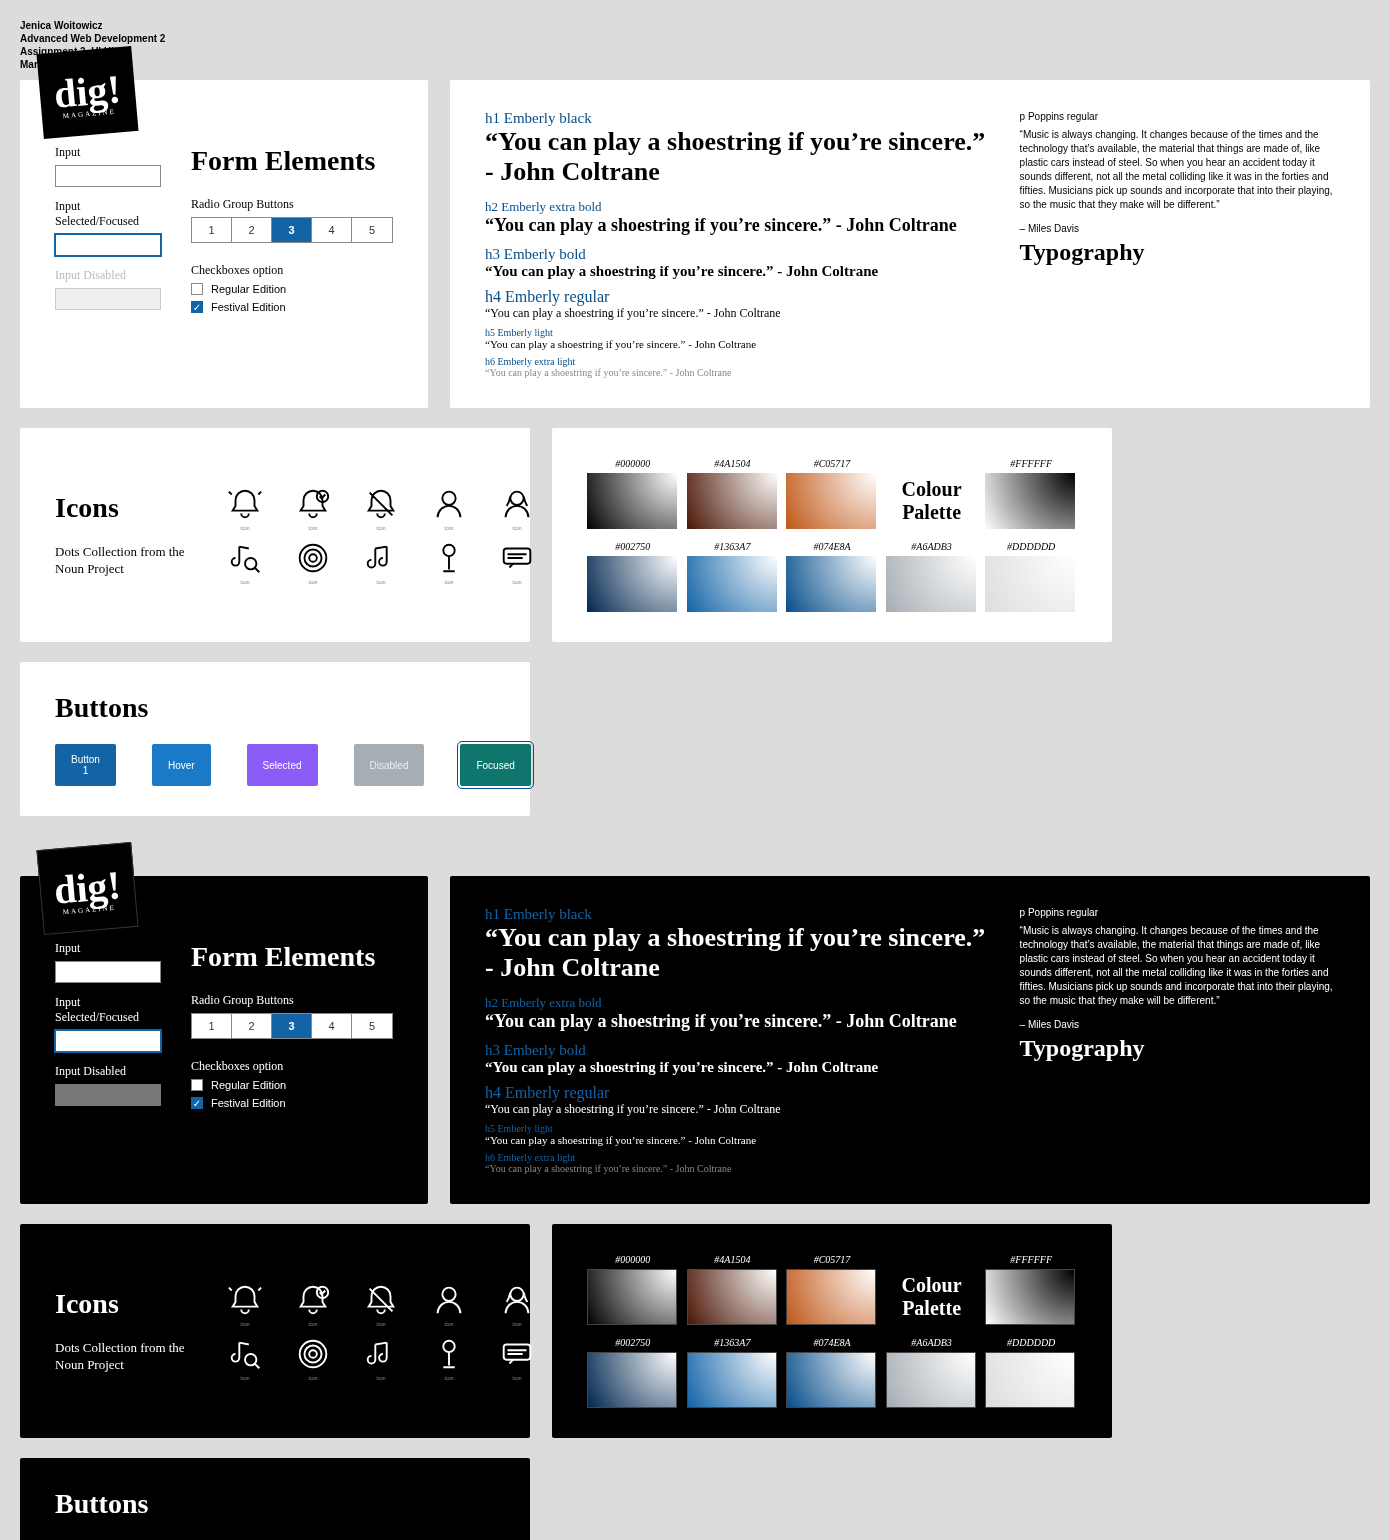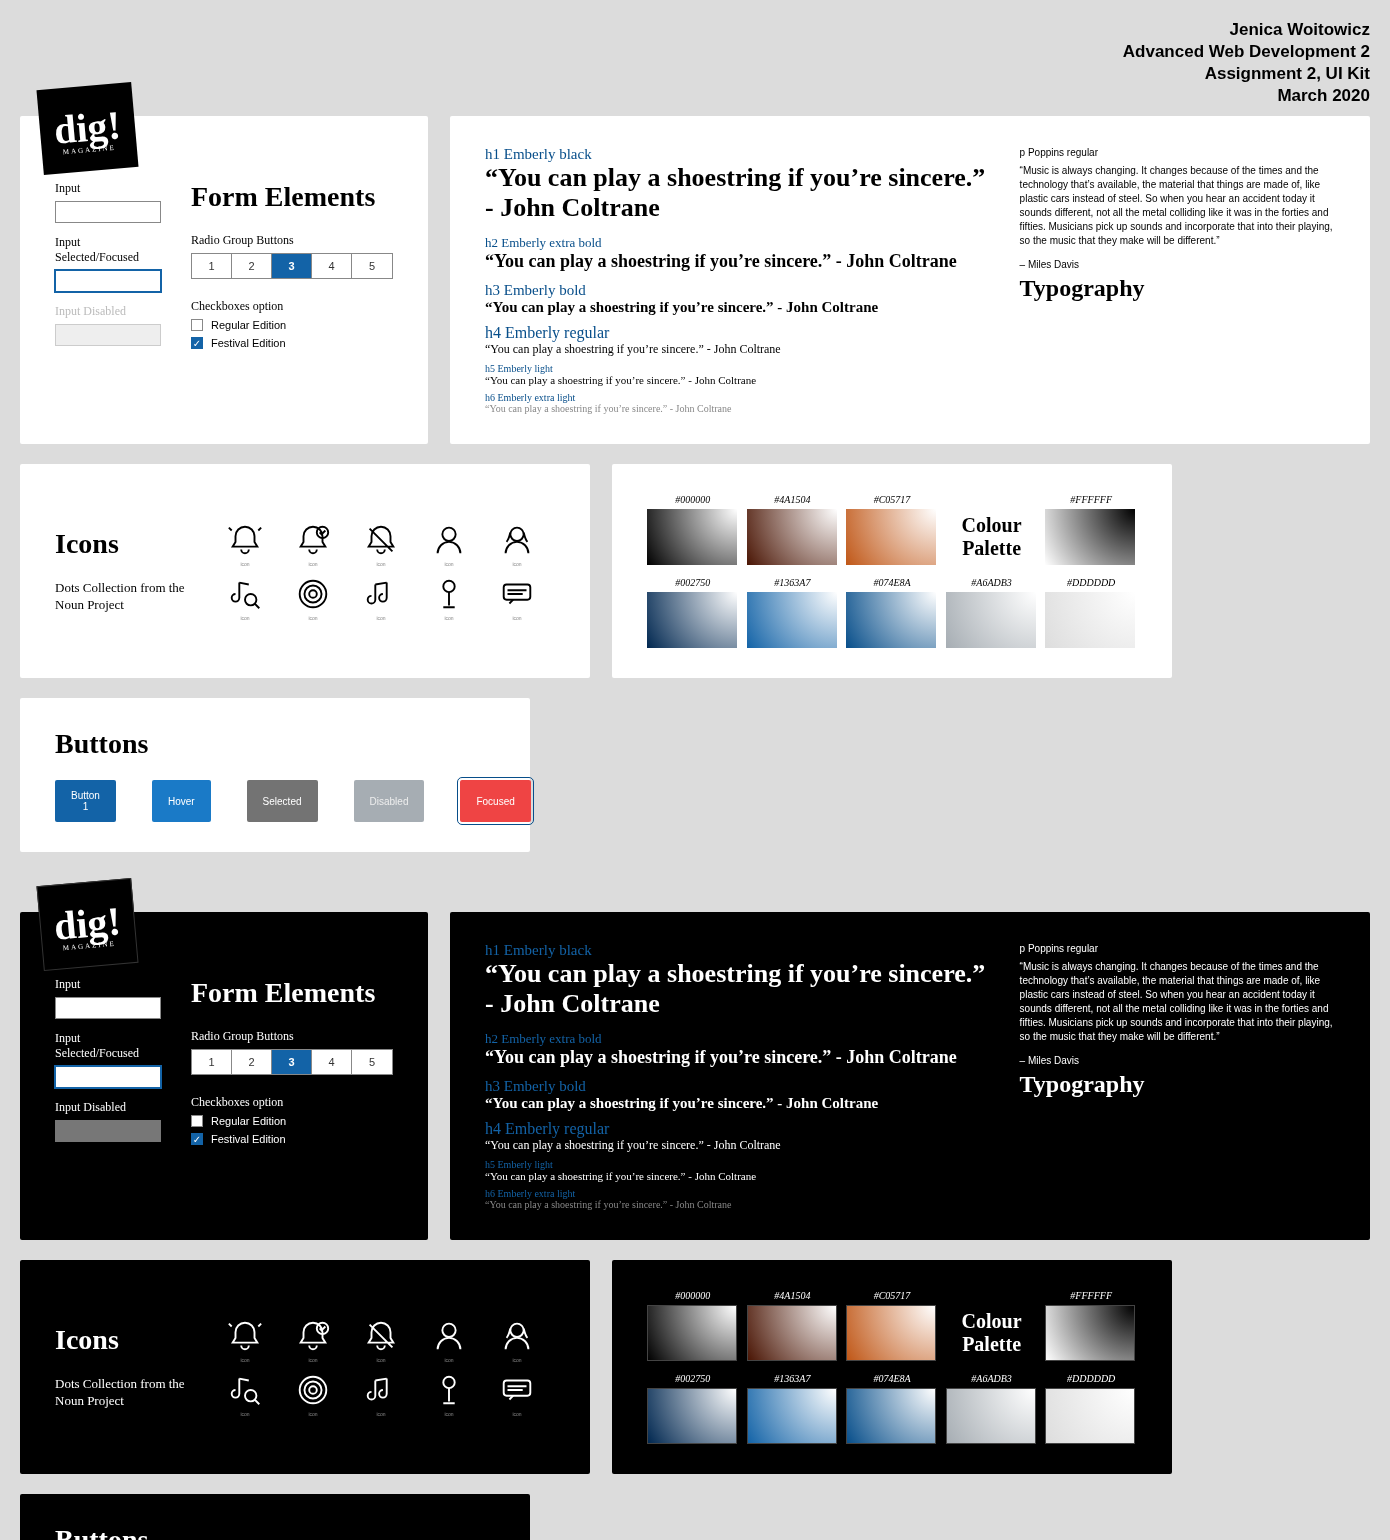--- a/index.html
+++ b/index.html
@@ -1,31 +1,31 @@
 <!DOCTYPE html>
 <html><head>
 <meta charset="utf-8">
 <style>
 * { margin: 0; padding: 0; box-sizing: border-box; }
 body { background: #dcdcdc; font-family: Georgia, serif; padding: 20px; width: 1390px; }
-.meta { text-align: right; font-family: Arial, sans-serif; font-size: 17px; font-weight: bold; margin-bottom: 10px; }
+.meta { font-family: Arial, sans-serif; font-size: 10px; font-weight: bold; margin-bottom: 10px; }
 .meta div { margin-bottom: 2px; }
 .kit { position: relative; margin-bottom: 60px; }
 .logo { position: absolute; top: -30px; left: 20px; width: 95px; height: 85px; z-index: 10; transform: rotate(-5deg); display: flex; flex-direction: column; align-items: center; justify-content: center; }
 .logo-text { font-family: Georgia, serif; font-size: 40px; font-weight: bold; }
 .logo-sub { font-size: 7px; letter-spacing: 2px; margin-top: -5px; }
 .light .logo { background: #000; color: #fff; }
 .dark .logo { background: #000; color: #fff; border: 1px solid #333; }
 .row { display: flex; gap: 22px; margin-bottom: 20px; }
 .panel { padding: 30px 35px; border-radius: 2px; }
 .light .panel { background: #fff; }
 .dark .panel { background: #000; color: #fff; }
 .panel-forms { width: 408px; display: flex; gap: 30px; padding-top: 65px; }
 .panel-typo { flex: 1; display: flex; gap: 30px; }
-.panel-icons { width: 570px; display: flex; gap: 30px; align-items: center; }
+.panel-icons { width: 510px; display: flex; gap: 30px; align-items: center; }
 .panel-palette { width: 560px; }
 .panel-buttons { width: 510px; }
 .col { flex: 1; }
 .h-section { font-family: Georgia, serif; font-size: 28px; font-weight: bold; margin-bottom: 20px; }
 .label { font-family: Georgia, serif; font-size: 12px; margin-bottom: 5px; display: block; }
 .input { width: 100%; height: 22px; border: 1px solid #888; margin-bottom: 12px; padding: 2px 4px; font-size: 11px; }
 .light .input { background: #fff; }
 .dark .input { background: #fff; color: #000; }
 .input.focused { outline: 2px solid #1363A7; outline-offset: -1px; }
 .input.disabled { background: #777; border-color: #777; }
@@ -76,23 +76,23 @@
 .palette-grid { display: grid; grid-template-columns: repeat(5, 1fr); gap: 12px 8px; align-items: start; }
 .swatch-label { font-family: Georgia, serif; font-size: 10px; text-align: center; margin-bottom: 4px; font-style: italic; }
 .swatch { width: 90px; height: 56px; position: relative; overflow: hidden; }
 .dark .swatch { border: 1px solid #444; }
 .swatch-inner { position: absolute; inset: 0; }
 .palette-title { font-family: Georgia, serif; font-size: 20px; font-weight: bold; text-align: center; padding-top: 20px; }
 .btn-row { display: flex; gap: 36px; margin-top: 18px; }
 .btn { padding: 10px 16px; font-family: Arial, sans-serif; font-size: 10px; color: #fff; border: none; cursor: pointer; border-radius: 2px; }
 .btn-default { background: #1363A7; }
 .btn-hover { background: #1a7ac7; }
-.btn-selected { background: #737373; }
+.btn-selected { background: #8b5cf6; }
 .btn-disabled { background: #A6ADB3; color: #eee; }
-.btn-focused { background: #ef4444; outline: 1px solid #074E8A; outline-offset: 2px; }
+.btn-focused { background: #0f766e; outline: 1px solid #074E8A; outline-offset: 2px; }
 </style>
 </head>
 <body>
 
 <div class="meta">
   <div>Jenica Woitowicz</div>
   <div>Advanced Web Development 2</div>
   <div>Assignment 2, UI Kit</div>
   <div>March 2020</div>
 </div>

